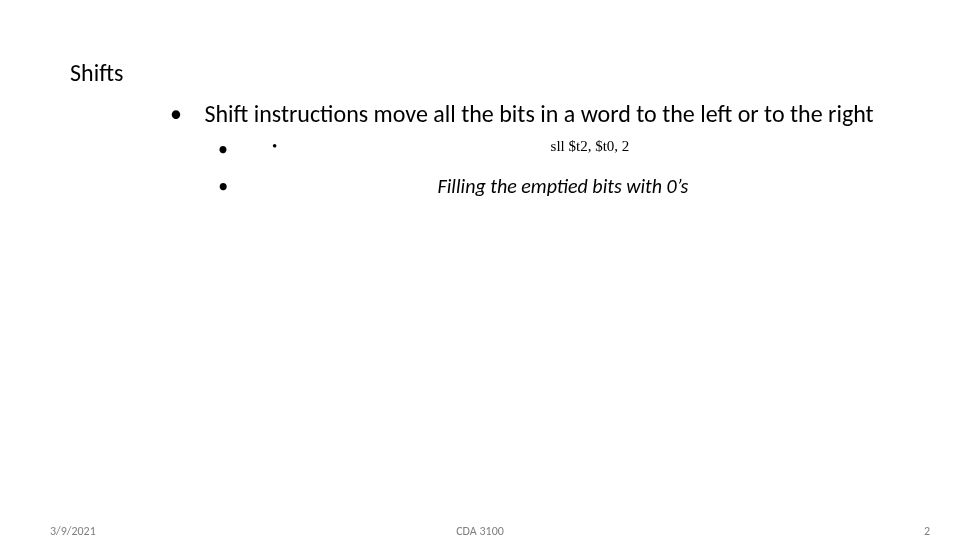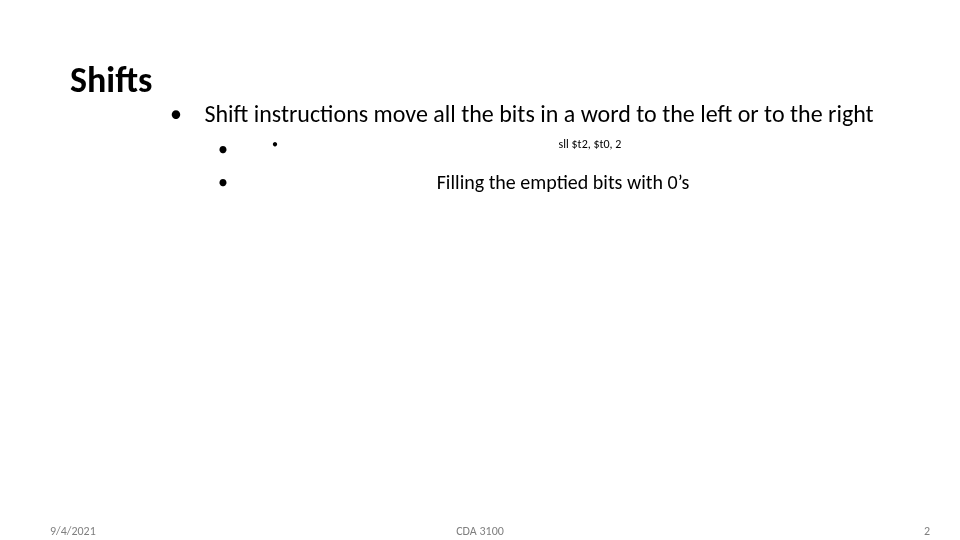--- a/index.html
+++ b/index.html
@@ -2,22 +2,22 @@
 <html><head>
 <meta charset="utf-8">
 <style>
   * { margin: 0; padding: 0; box-sizing: border-box; }
   html, body { width: 960px; height: 540px; background: #fff; font-family: "Segoe UI", "Calibri", Arial, sans-serif; color: #000; }
   .slide { position: relative; width: 960px; height: 540px; }
   .title {
     position: absolute;
     left: 70px;
     top: 58px;
-    font-size: 36px;
-    font-weight: 700;
+    font-size: 24px;
+    font-weight: 400;
     color: #000;
   }
   .content {
     position: absolute;
     left: 170px;
     top: 100px;
     width: 720px;
   }
   ul { list-style: none; }
   li { position: relative; text-align: center; }
@@ -41,26 +41,27 @@
     font-size: 20px;
     line-height: 1.2;
     margin-left: 18px;
     margin-bottom: 6px;
   }
   .lvl3 {
     margin-top: 6px;
     margin-left: 30px;
   }
   .lvl3 > li {
-    font-size: 12px;
+    font-size: 15px;
     line-height: 1.3;
     margin-left: 24px;
     margin-bottom: 6px;
+    font-family: Liberation Serif, serif;
   }
-  .lvl2.gap-above { margin-top: 18px; }
+  .lvl2.gap-above { margin-top: 18px; font-style: italic; }
   .footer {
     position: absolute;
     bottom: 16px;
     left: 0;
     width: 960px;
     font-size: 12px;
     color: #7f7f7f;
   }
   .footer .date { position: absolute; left: 50px; }
   .footer .course { position: absolute; left: 0; width: 960px; text-align: center; }
@@ -89,18 +90,18 @@
         <ul class="lvl2 gap-above">
           <li>
             <span>Filling the emptied bits with 0’s</span>
           </li>
         </ul>
       </li>
     </ul>
   </div>
 
   <div class="footer">
-    <span class="date">9/4/2021</span>
+    <span class="date">3/9/2021</span>
     <span class="course">CDA 3100</span>
     <span class="page">2</span>
   </div>
 
 </div>
 
 </body></html>

